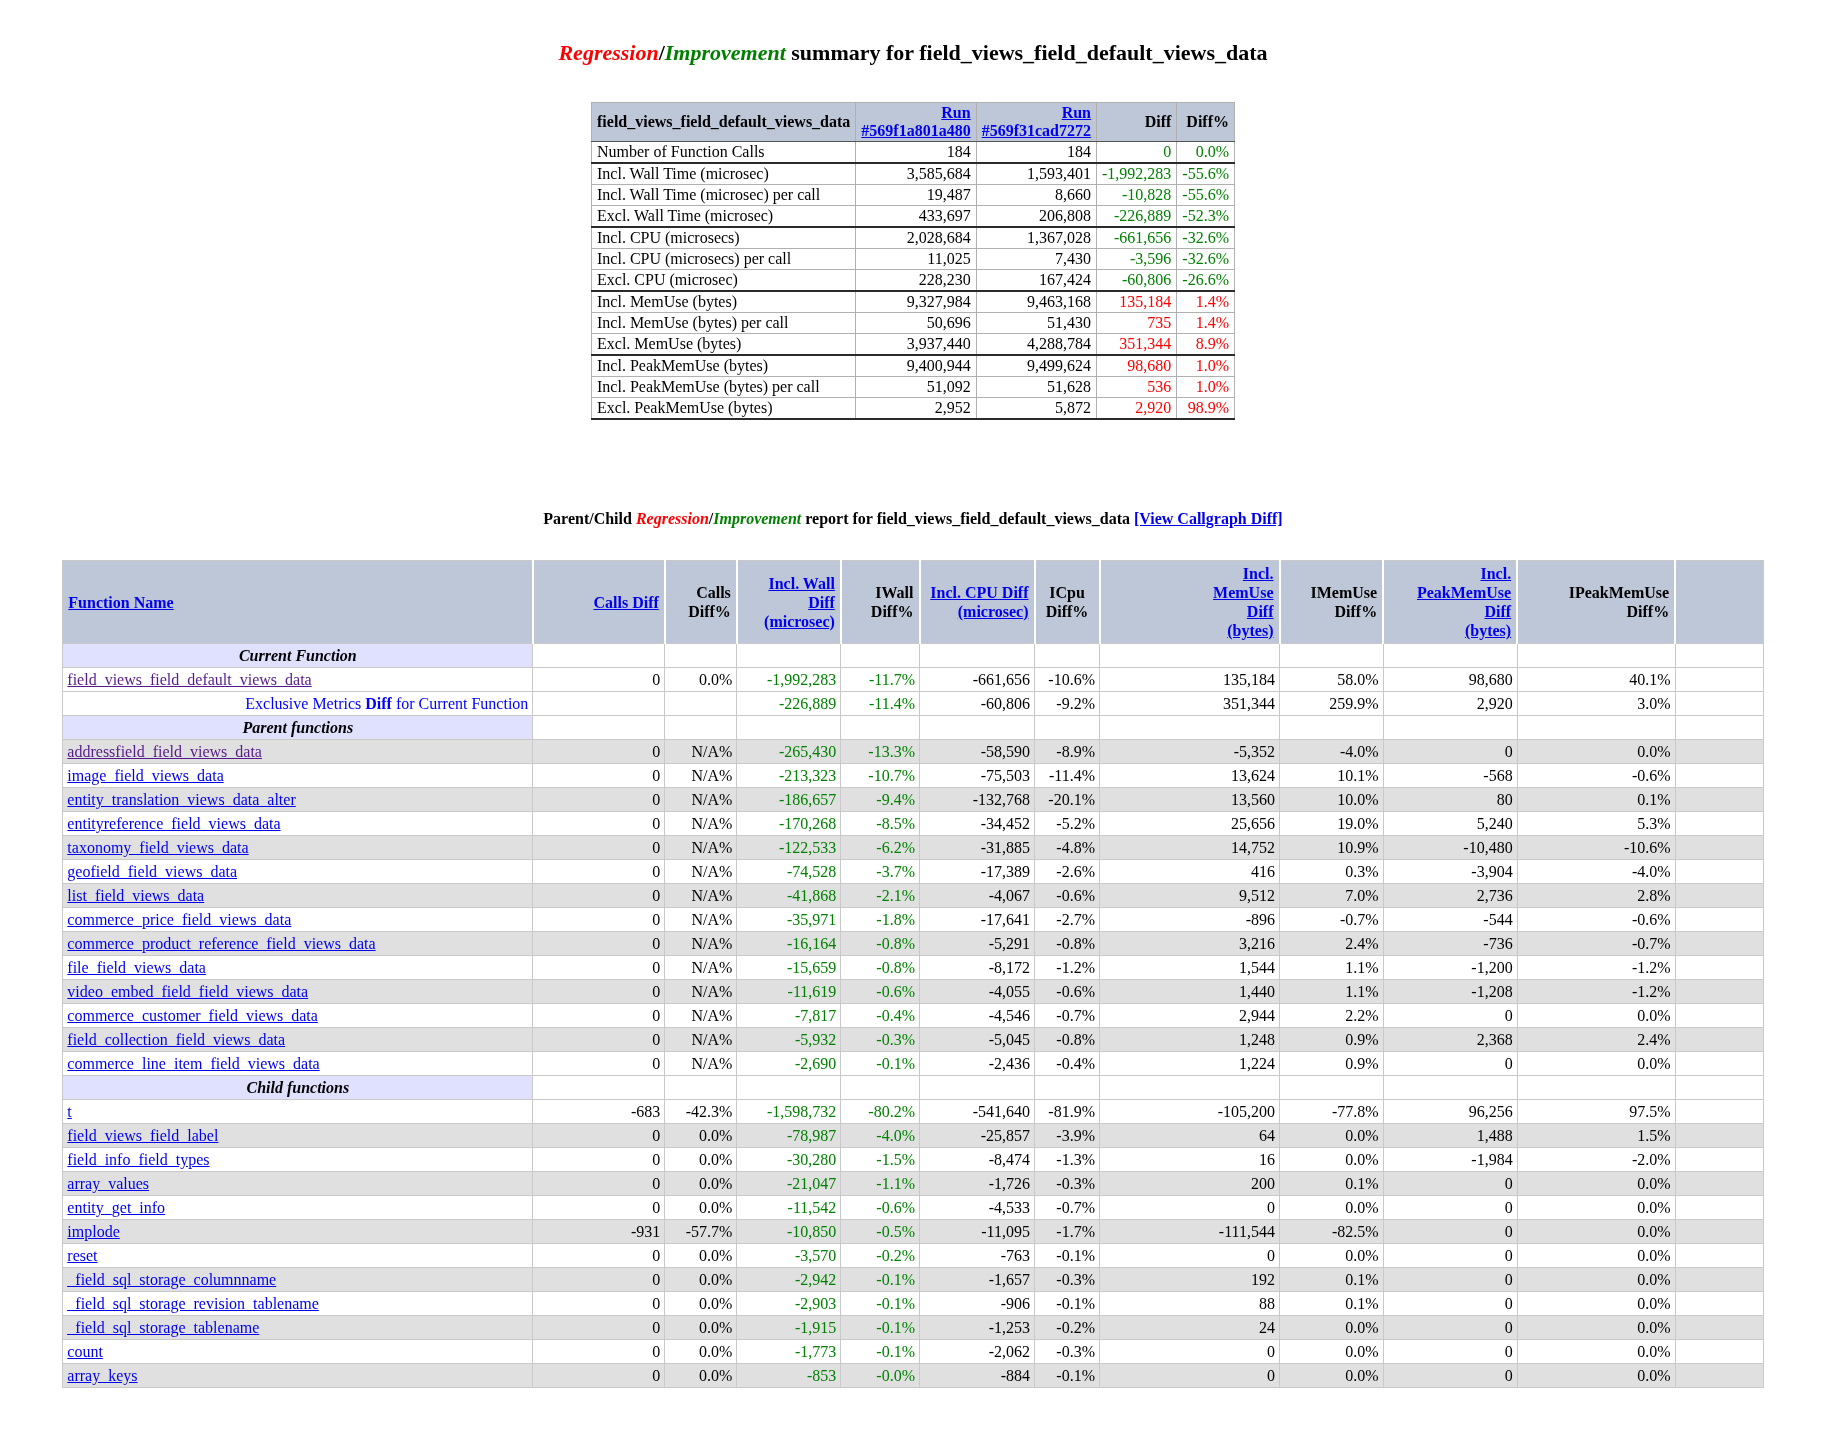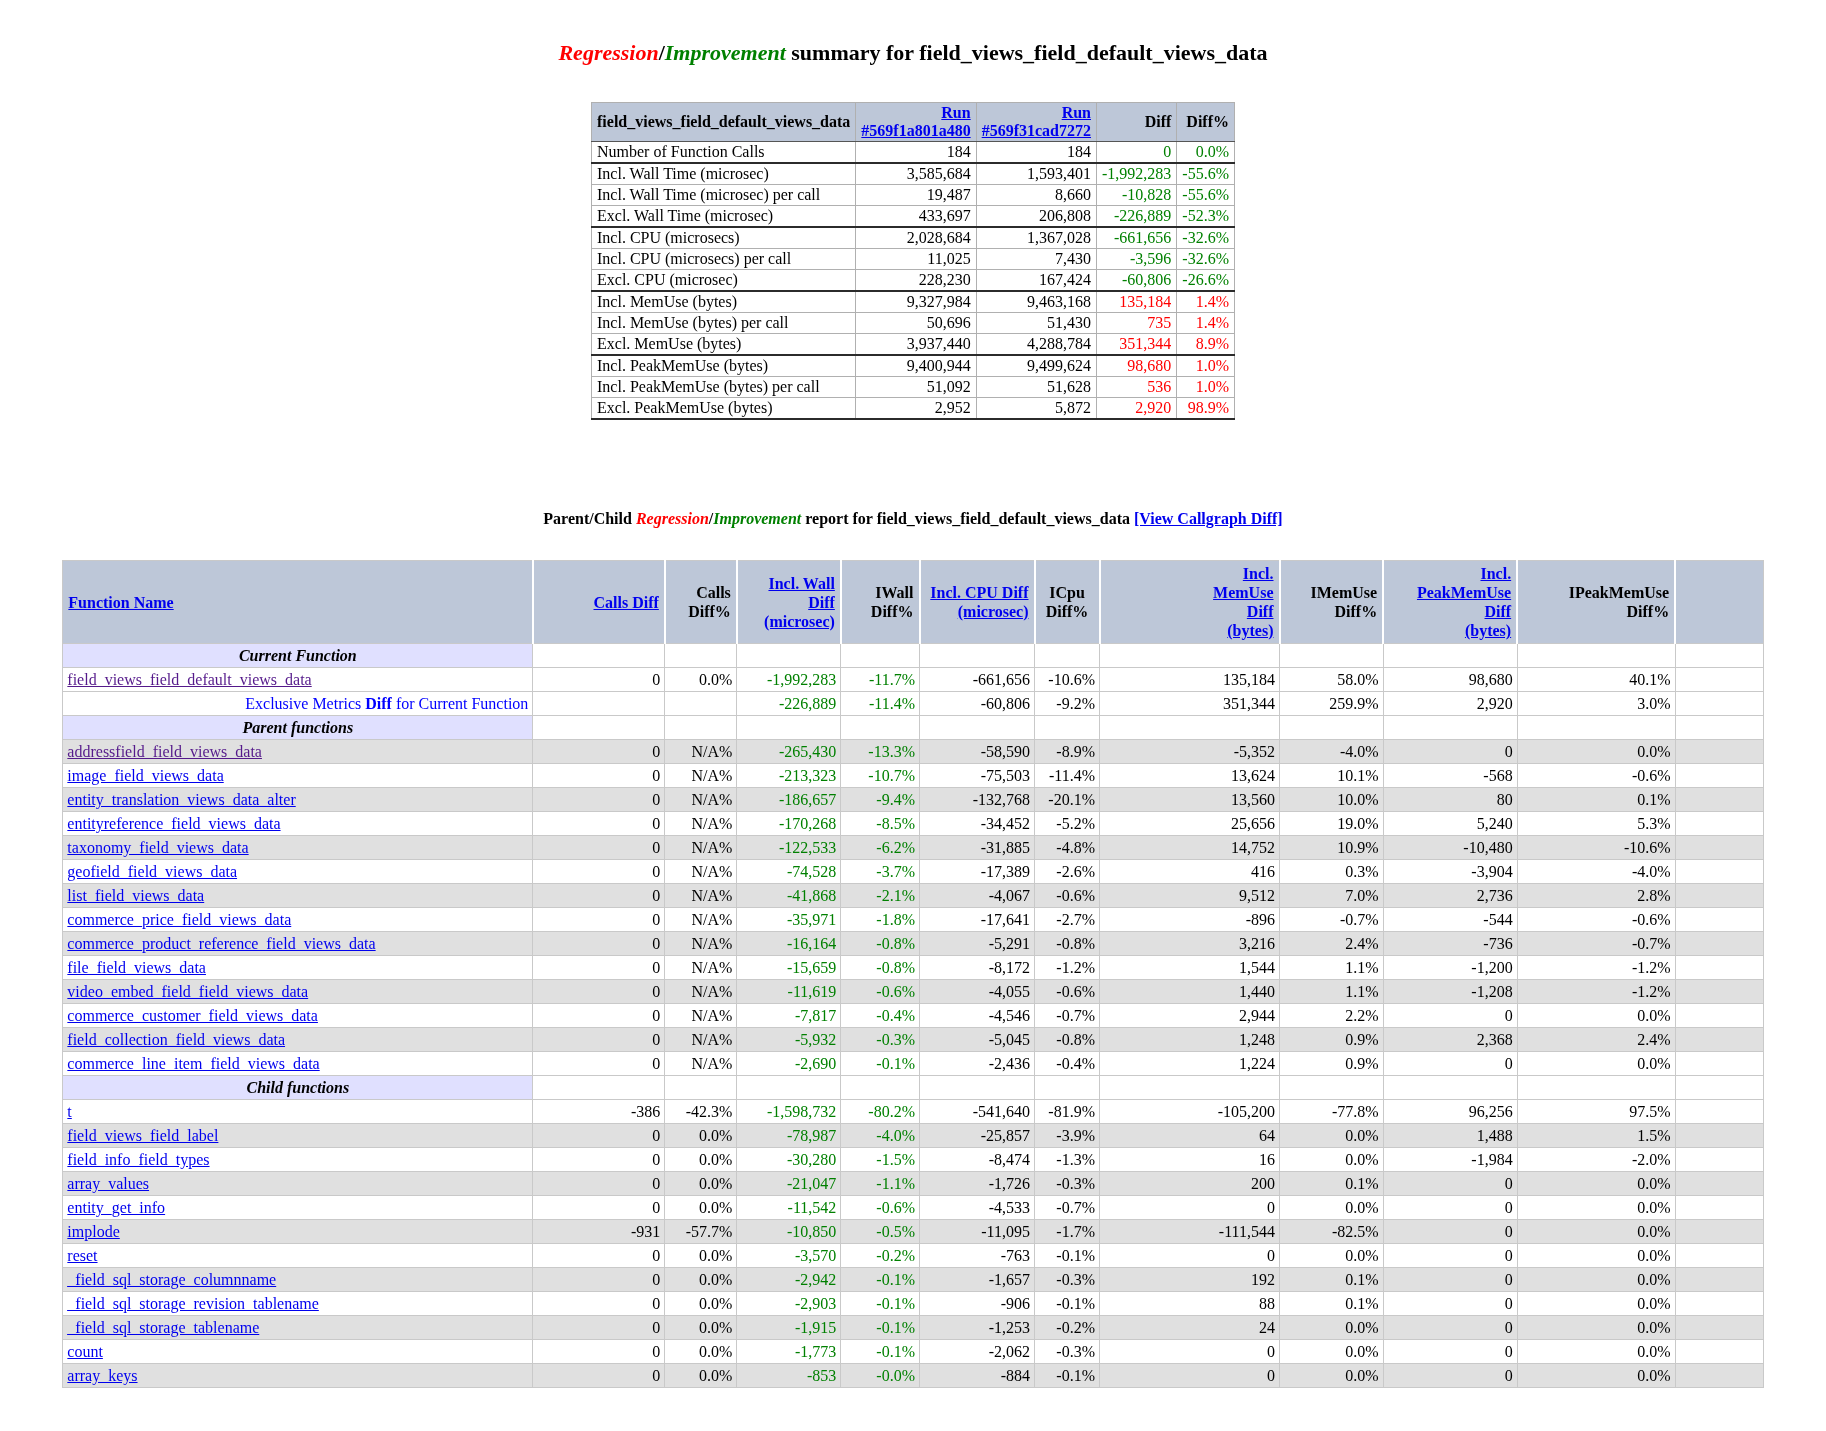--- a/index.html
+++ b/index.html
@@ -477,21 +477,21 @@
         <td></td>
         <td></td>
         <td></td>
         <td></td>
         <td></td>
         <td></td>
         <td></td>
       </tr>
       <tr>
         <td class="fn-cell"><a href="#" class="fn">t</a></td>
-        <td class="num">-386</td>
+        <td class="num">-683</td>
         <td class="num">-42.3%</td>
         <td class="num better">-1,598,732</td>
         <td class="num better">-80.2%</td>
         <td class="num">-541,640</td>
         <td class="num">-81.9%</td>
         <td class="num">-105,200</td>
         <td class="num">-77.8%</td>
         <td class="num">96,256</td>
         <td class="num">97.5%</td>
         <td></td>

